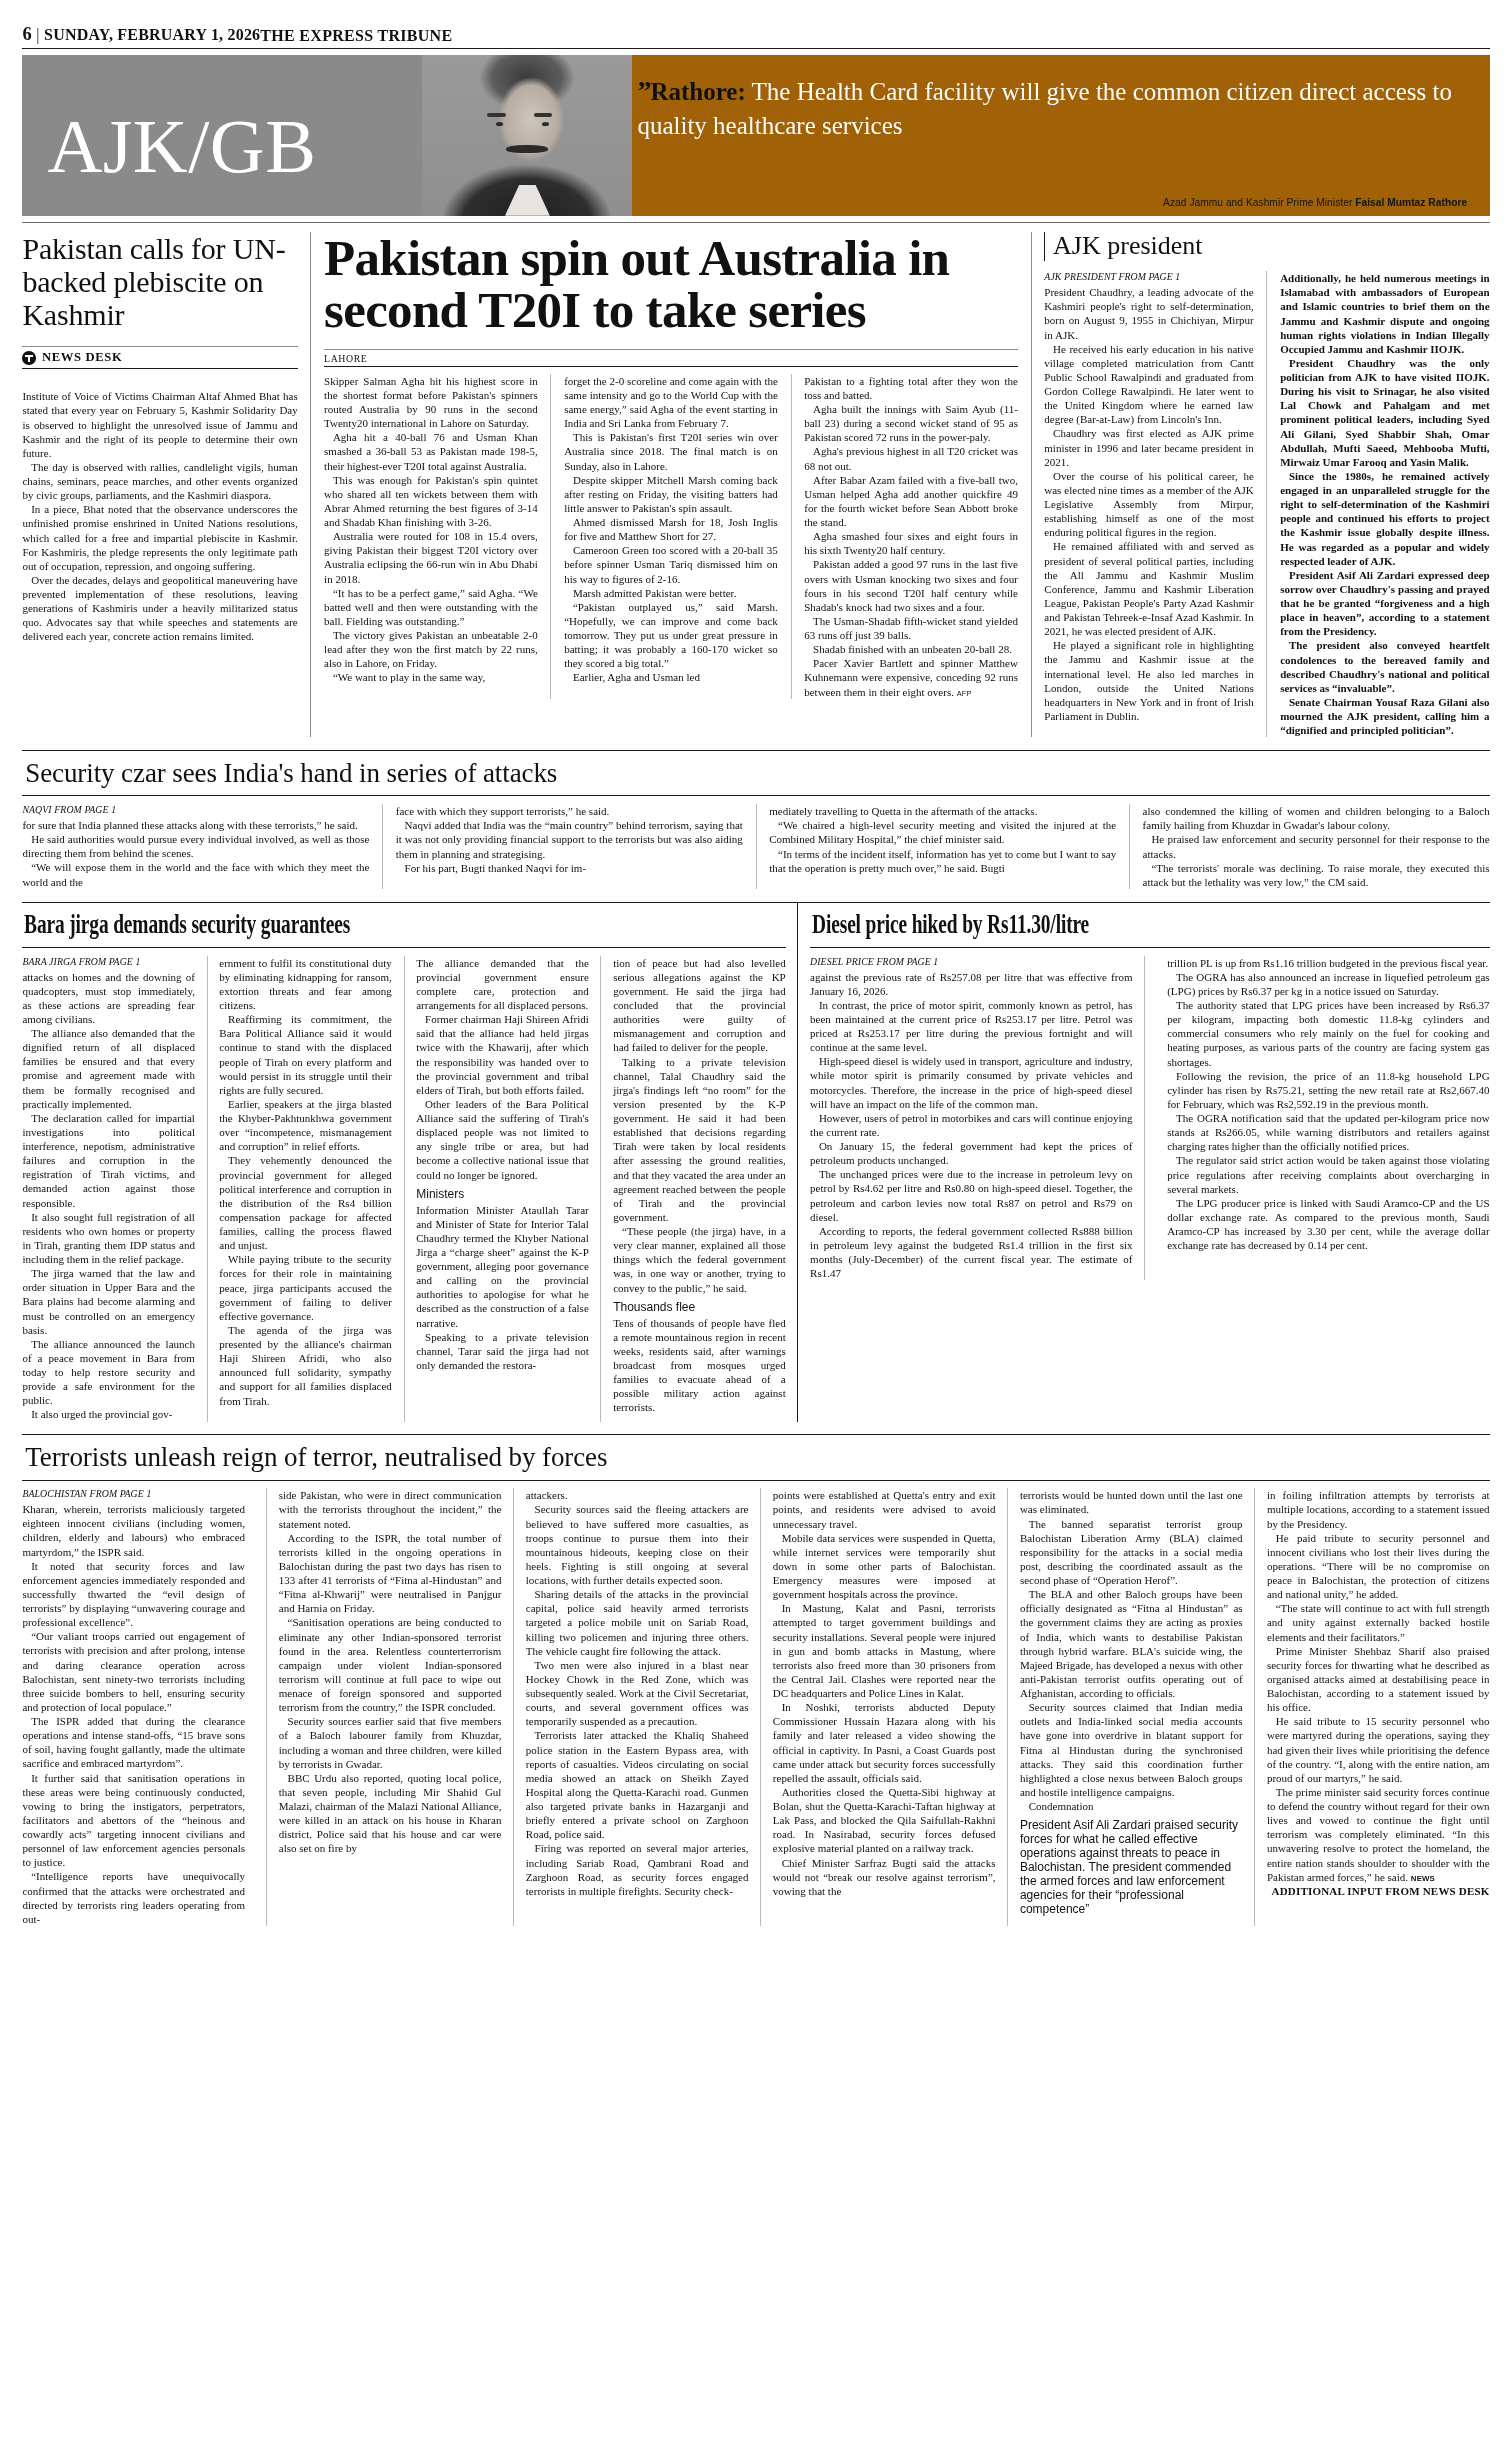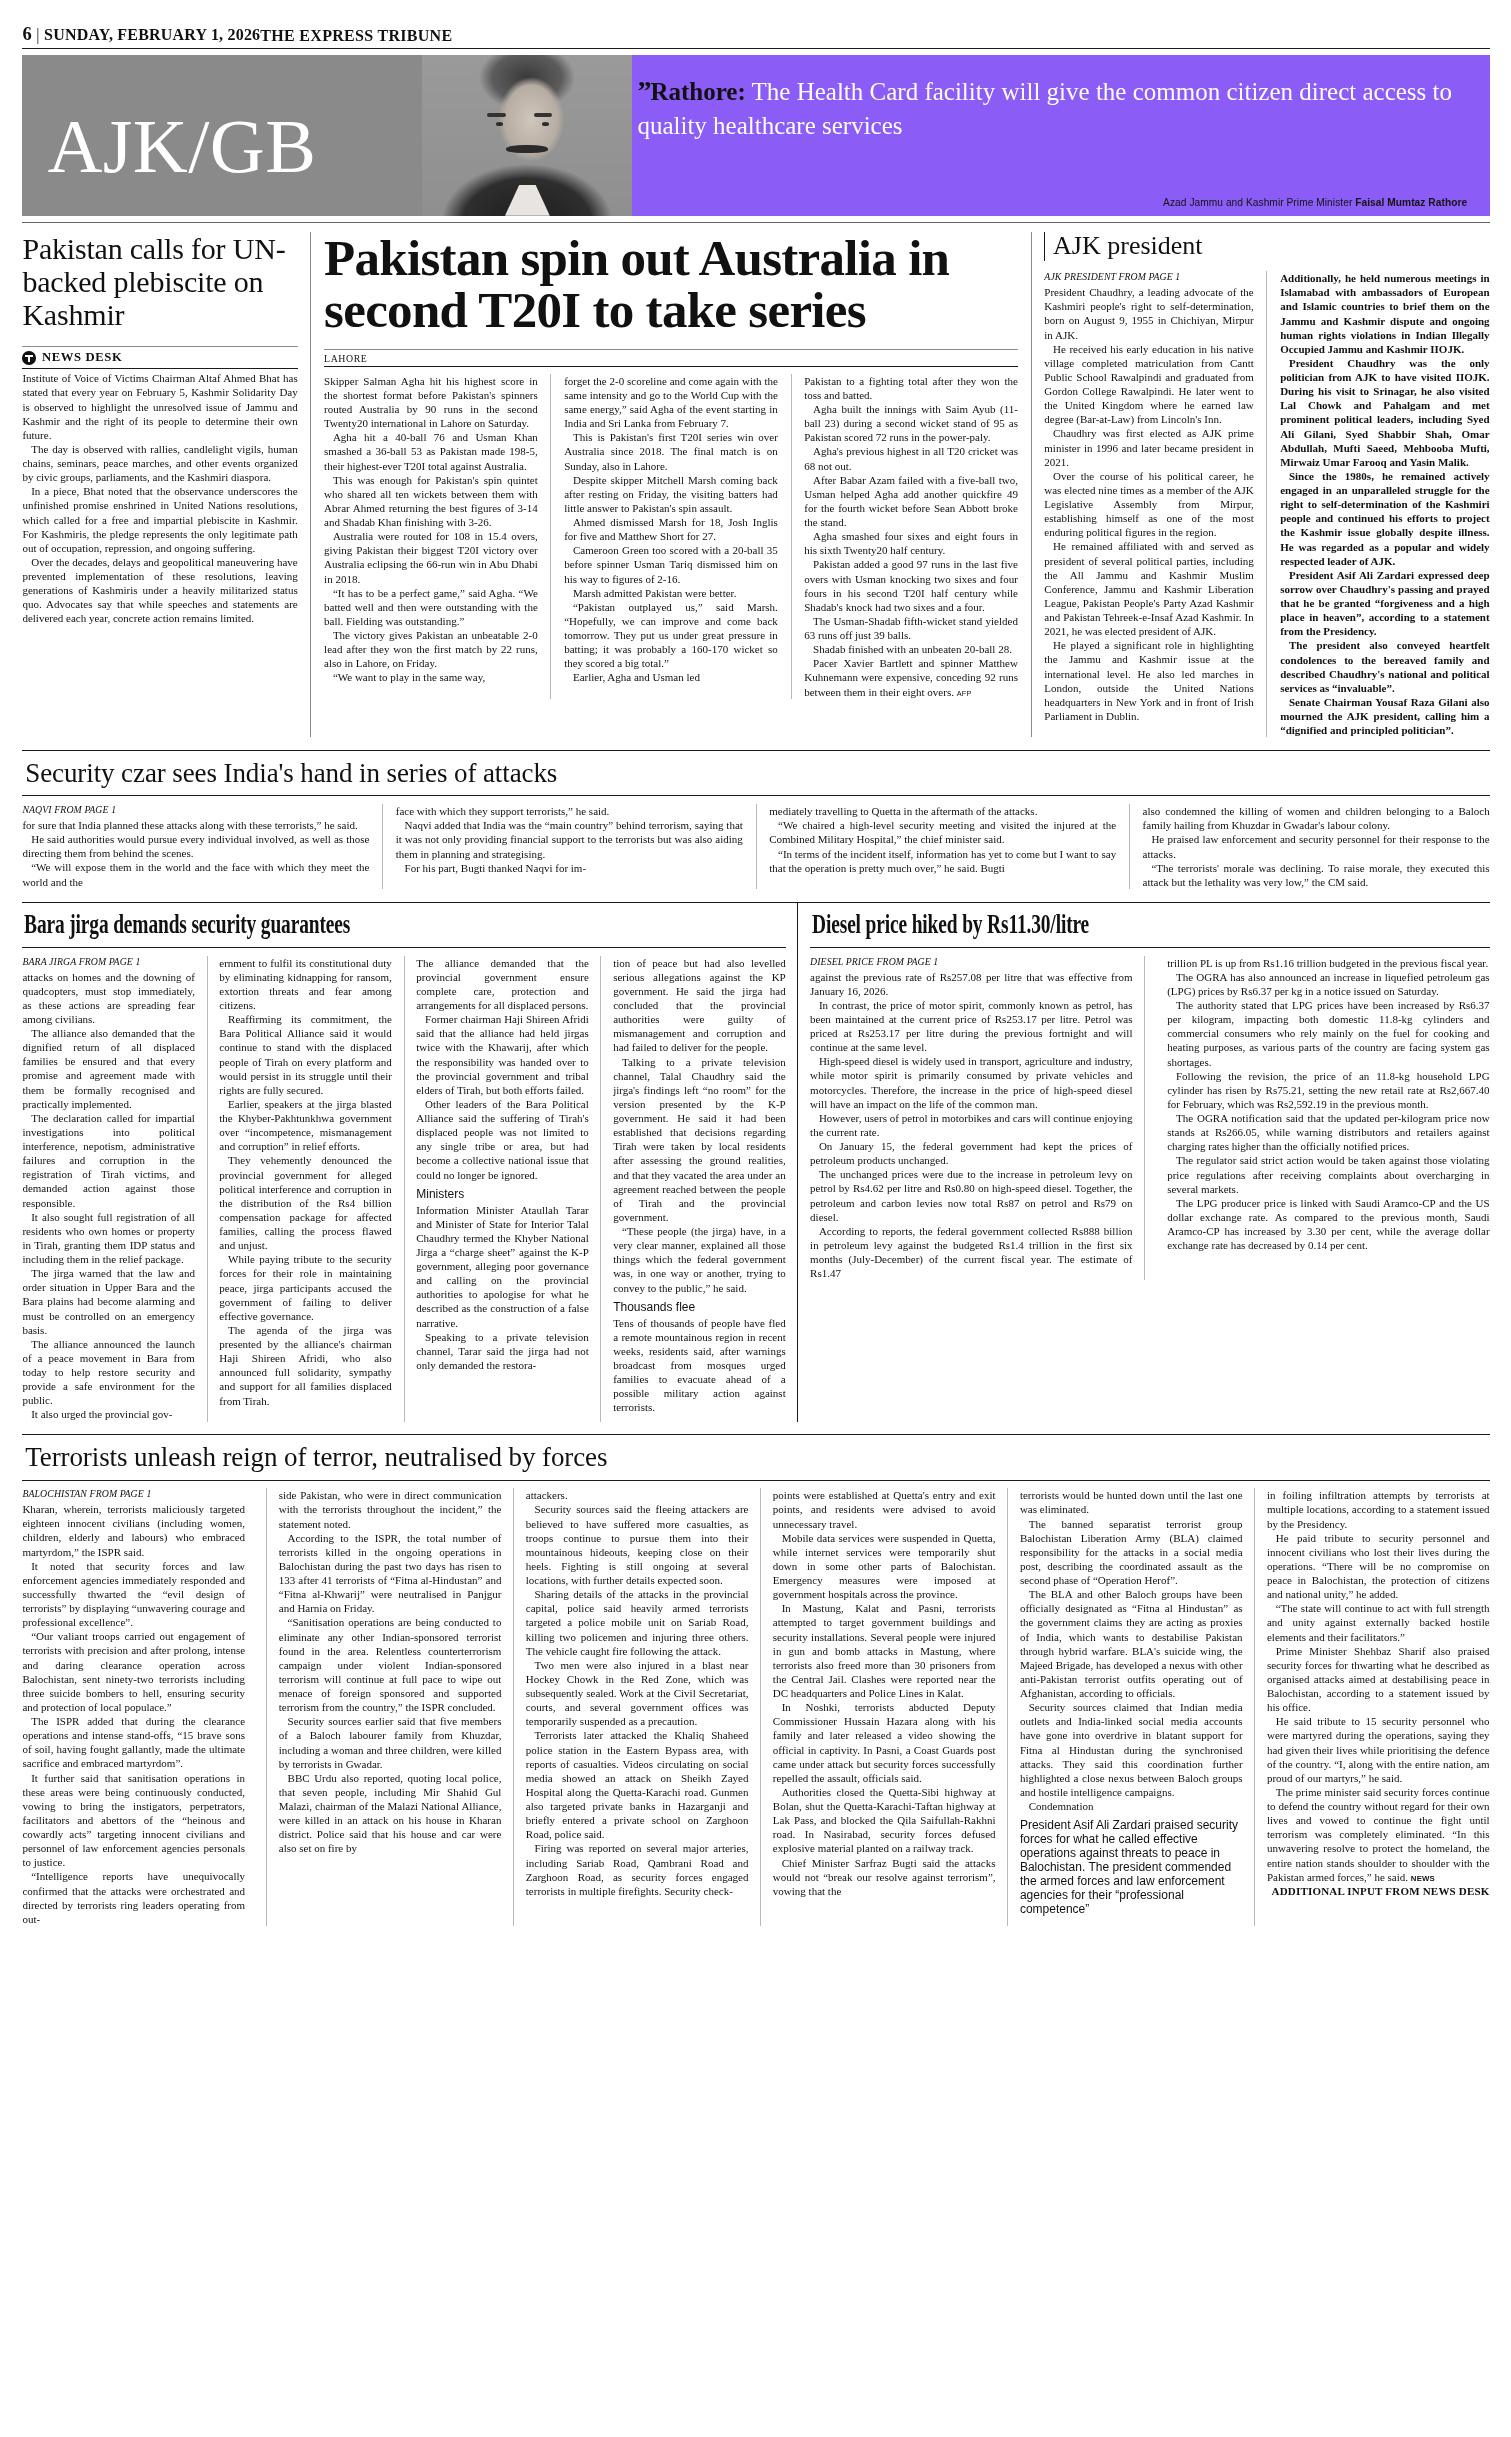--- a/index.html
+++ b/index.html
@@ -116,21 +116,21 @@
   .photo-collar {
     position: absolute; left: 50%; bottom: 0;
     transform: translateX(-50%);
     width: 102px; height: 31px;
     background: #e8e5e0;
     clip-path: polygon(42% 0%, 58% 0%, 72% 100%, 28% 100%);
   }
 
   .banner-right {
     flex: 1;
-    background: #8b5cf6;
+    background: #a16207;
     position: relative;
     padding: 18.5px 20.5px 0 27px;
   }
   .quote-block {
     font-family: "Liberation Serif", serif;
     font-size: 25px;
     line-height: 1.30;
     color: #ffffff;
     font-weight: 400;
   }
@@ -201,21 +201,21 @@
     letter-spacing: -0.2px;
     margin-bottom: 14.6px;
   }
   .byline-rule-top { border-top: 1.2px solid #8d8d8d; margin-bottom: 3.4px; }
   .byline {
     display: flex;
     align-items: center;
     gap: 5.9px;
     padding-bottom: 2.9px;
     border-bottom: 1.2px solid #1a1a1a;
-    margin-bottom: 2px;
+    margin-bottom: 20px;
   }
   .byline-logo {
     width: 13.7px; height: 13.7px;
     border-radius: 50%;
     background: #111;
     position: relative;
     flex: none;
   }
   .byline-logo::before {
     content: "";

